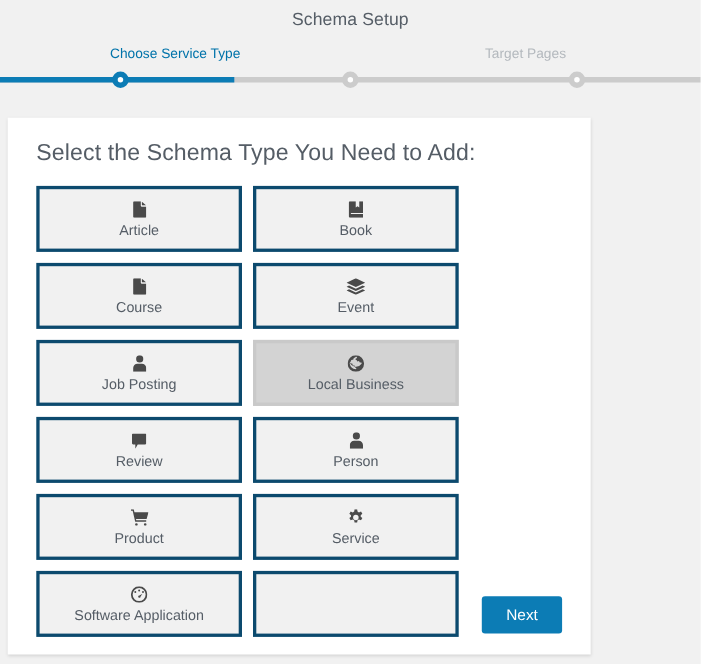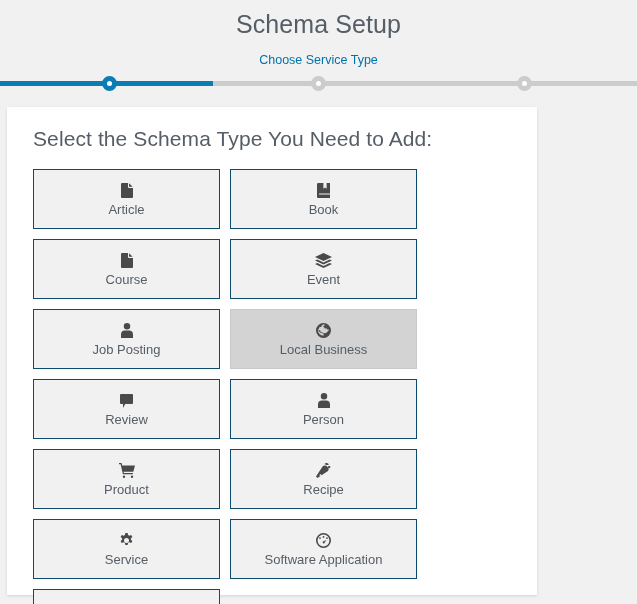--- a/index.html
+++ b/index.html
@@ -14,21 +14,21 @@
     overflow: hidden;
     position: relative;
   }
 
   
   .wizard-header {
     padding-top: 4px;
     text-align: center;
   }
   .wizard-title {
-    font-size: 25px;
+    font-size: 16px;
     font-weight: normal;
     color: #555d66;
     margin: 0;
     padding: 6px 0 2px 0;
     letter-spacing: 0.1px;
   }
 
   
   .steps {
     position: relative;
@@ -115,21 +115,21 @@
   .type-grid {
     display: flex;
     flex-wrap: wrap;
     gap: 10px;
   }
   .type-card {
     width: 187px;
     height: 60px;
     box-sizing: border-box;
     background: #f1f1f1;
-    border: 1px solid #0c4a6e;
+    border: 3px solid #0c4a6e;
     display: flex;
     flex-direction: column;
     align-items: center;
     justify-content: center;
     cursor: pointer;
     user-select: none;
   }
   .type-card.selected {
     background: #d3d3d3;
     border-color: #c9c9c9;
@@ -171,20 +171,21 @@
 </head>
 <body>
 
 <div class="wizard-header">
   <h1 class="wizard-title">Schema Setup</h1>
 </div>
 
 <div class="steps">
   <div class="step-labels">
     <div class="step-label active">Choose Service Type</div>
+    <div class="step-label">Target Pages</div>
   </div>
   <div class="step-track"></div>
   <div class="step-progress"></div>
   <div class="step-dot done" style="left:109px">
       <i></i>
     </div>
   <div class="step-dot" style="left:318px">
       <i></i>
     </div>
   <div class="step-dot" style="left:524px">
@@ -271,28 +272,20 @@
 
     <div class="type-card">
       <span class="type-icon">
         <svg width="16" height="15" viewBox="0 0 16 15">
             <path fill="currentColor" d="M0 0h2.6l.6 2.6H16l-1.7 6.2H4.6l.3 1.2h9v1.3H3.9L1.6 1.3H0zM5 12.6a1.2 1.2 0 1 1 0 2.4 1.2 1.2 0 0 1 0-2.4zm8 0a1.2 1.2 0 1 1 0 2.4 1.2 1.2 0 0 1 0-2.4z"></path>
           </svg>
       </span>
       <span class="type-label">Product</span>
     </div>
 
-    <div class="type-card">
-      <span class="type-icon">
-        <svg width="15" height="15" viewBox="0 0 15 15">
-            <path fill="currentColor" d="M10.7 0c-1 0-1.8.5-2.2 1.2.8.1 1.5.5 2 1.1.6-.4 1.4-.5 2.1-.2.2-1.2-.7-2.1-1.9-2.1zM13.4 3c-.6-.2-1.2 0-1.6.4.4.6.6 1.3.6 2 .8.1 1.5-.2 1.9-.8.4-.7.1-1.4-.9-1.6zM8.5 2.4c-.6 0-1.2.2-1.6.6L0 13.6 1.4 15l10.6-6.9c.4-.4.6-1 .6-1.6 0-2.3-1.8-4.1-4.1-4.1zM4.4 10.9l1.4 1.4-1.5 1-1-1z"></path>
-          </svg>
-      </span>
-      <span class="type-label">Recipe</span>
-    </div>
 
     <div class="type-card">
       <span class="type-icon">
         <svg width="15" height="15" viewBox="0 0 15 15">
             <path fill="currentColor" d="M6.3 0h2.4l.3 2a5 5 0 0 1 1.3.8l1.9-.8 1.2 2-1.5 1.3a5 5 0 0 1 0 1.4l1.5 1.3-1.2 2-1.9-.8a5 5 0 0 1-1.3.8l-.3 2H6.3l-.3-2a5 5 0 0 1-1.3-.8l-1.9.8-1.2-2 1.5-1.3a5 5 0 0 1 0-1.4L1.6 4l1.2-2 1.9.8A5 5 0 0 1 6 2zM7.5 5a2.5 2.5 0 1 0 0 5 2.5 2.5 0 0 0 0-5z"></path>
           </svg>
       </span>
       <span class="type-label">Service</span>
     </div>
 
@@ -307,13 +300,16 @@
 
     <div class="type-card">
       <span class="type-icon">
         
       </span>
 
     </div>
 
   </div>
 
+  <div class="panel-footer">
+    <button class="next-button">Next</button>
+  </div>
 </div>
 
 </body></html>

